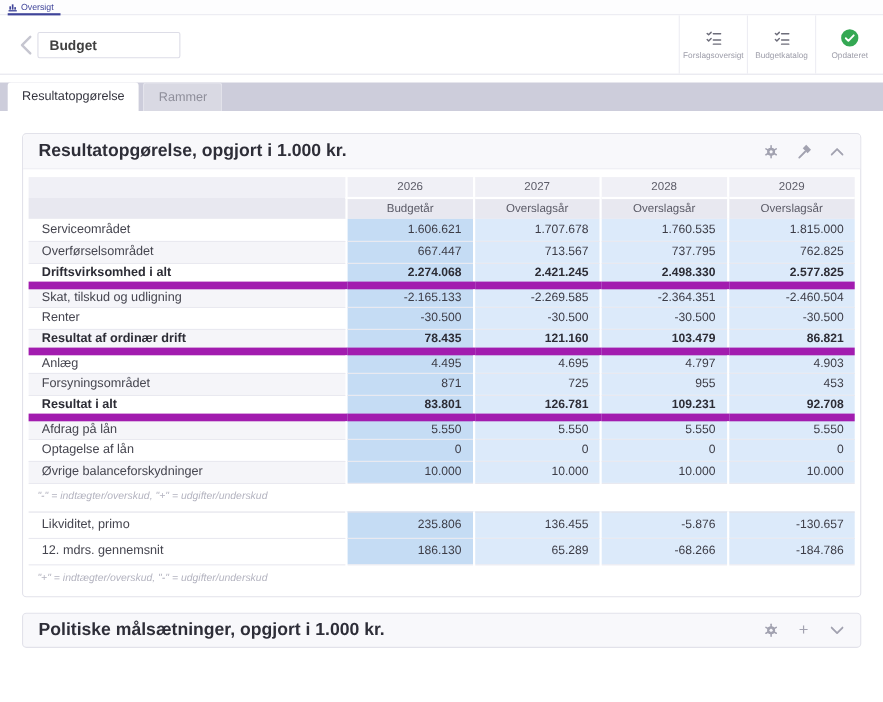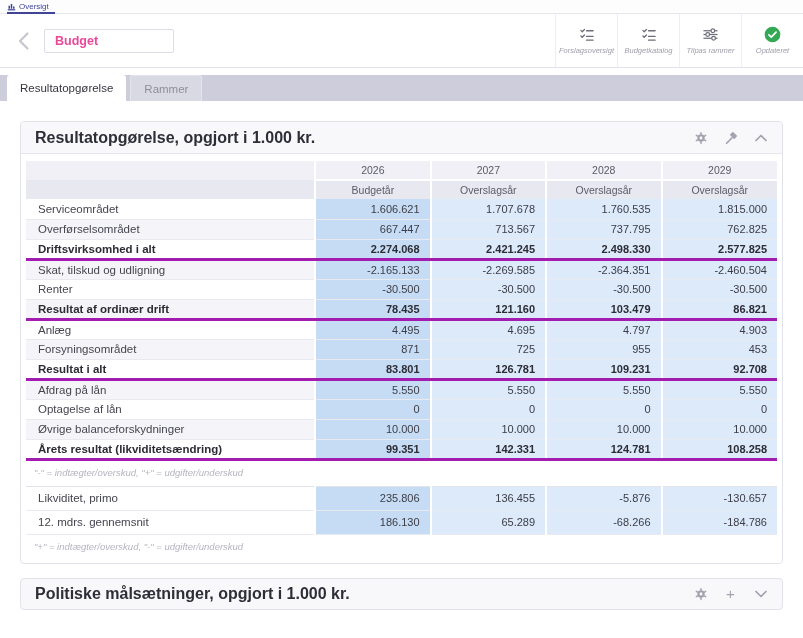--- a/index.html
+++ b/index.html
@@ -9,27 +9,27 @@
     background:#ffffff; color:#3b3b45;
     position:relative; overflow:hidden;
   }
   
   .top-tab-bar { height:14px; background:#fdfdfe; border-bottom:1px solid #e6e6ee; display:flex; padding-left:7px; }
   .top-tab { display:flex; align-items:center; gap:3px; height:14px; border-bottom:2px solid #3f4499; padding-right:6px; cursor:pointer; }
   .top-tab .lbl { font-size:8px; color:#3f4499; white-space:nowrap; }
   
   .app-header { height:54px; border-bottom:1px solid #e2e2ea; display:flex; align-items:center; padding-left:12px; background:#fff; }
   .back-btn { width:22px; height:30px; display:flex; align-items:center; justify-content:center; cursor:pointer; }
-  .title-box { margin-left:10px; width:130px; height:24px; border:1px solid #dddde7; border-radius:2px;
-               display:flex; align-items:center; padding-left:10px; color:#ec4899; font-size:12.5px; font-weight:bold; cursor:text; }
+  .title-box { width:130px; height:24px; border:1px solid #dddde7; border-radius:2px;
+               display:flex; align-items:center; padding-left:10px; color:#404040; font-size:12.5px; font-weight:bold; cursor:text; }
   .header-actions { margin-left:auto; display:flex; align-self:stretch; }
   .action { width:62px; display:flex; flex-direction:column; align-items:center; justify-content:center; gap:4px;
             border-left:1px solid #ededf3; cursor:pointer; }
   .action .icon { height:16px; display:flex; align-items:center; }
-  .action .lbl { font-size:7.5px; color:#9d9da9; white-space:nowrap;font-style:italic; }
+  .action .lbl { font-size:7.5px; color:#9d9da9; white-space:nowrap; }
   
   .tab-area { background:#fff; padding-top:7px; }
   .tab-strip { height:26px; background:#cdcddb; display:flex; align-items:stretch; padding-left:7px; }
   .tab { display:flex; align-items:center; padding:0 13px; font-size:11.5px; border-radius:3px 3px 0 0; cursor:pointer; }
   .tab.active { background:#ffffff; color:#35353f; }
   .tab.inactive { background:#d9d9e3; color:#8f8f9b; margin-left:4px; border:1px solid #e4e4ec; border-bottom:none; }
   
   .content { padding:20px 20px 0 20px; background:#fff; }
   .card { border:1px solid #e2e2ea; border-radius:4px; background:#fff; }
   .card-header { height:32px; background:#f8f8fb; border-bottom:1px solid #e6e6ee; display:flex; align-items:center;
@@ -47,21 +47,21 @@
   th.year { background:#f0f0f6; border-left:2px solid #fff; border-bottom:2px solid #fff; }
   th.ytype { background:#e8e8f0; border-left:2px solid #fff; }
   th.corner { background:#f0f0f6; }
   th.corner.t { background:#e8e8f0; }
   tbody td { height:20px; border-bottom:1px solid #e9e9f0; font-size:11px; color:#3c3c46; }
   td.label { text-align:left; padding-left:12px; font-size:11.5px; background:#fff; color:#45454f; }
   tr.alt td.label { background:#f5f5f9; }
   td.val { text-align:right; padding-right:10px; border-left:2px solid #fff; }
   td.c0 { background:#c5dcf4; }
   td.c1, td.c2, td.c3 { background:#dceafa; }
-  tr.bold td { font-weight:bold; border-top:1px solid #c2c2ce; border-bottom:3px solid #a21caf; color:#2c2c35; }
+  tr.bold td { font-weight:bold; border-top:1px solid #c2c2ce; border-bottom:7px solid #a21caf; color:#2c2c35; }
   table.liquidity tbody td { height:24px; }
   .footnote { font-size:9.5px; font-style:italic; color:#b4b4c0; margin:6px 0 8px 8px; }
   .footnote.last { margin-bottom:0; }
   .liq-wrap { margin-top:8px; }
   table.liquidity { border-top:1px solid #e2e2ea; }
   
   .card2 { margin-top:14px; height:32px; border:1px solid #e2e2ea; border-radius:4px; background:#f8f8fb;
            display:flex; align-items:center; padding:0 14px; }
 </style>
 </head>
@@ -109,33 +109,20 @@
       <span class="icon">
         <svg width="16" height="15" viewBox="0 0 16 16" fill="none" stroke="#6d6d7a" stroke-width="1.4" stroke-linecap="round" stroke-linejoin="round">
             <path d="M1.5 3.6l1.4 1.4L5.3 2.6"></path>
             <line x1="7.5" y1="4" x2="14.5" y2="4"></line>
             <path d="M1.5 9.6l1.4 1.4L5.3 8.6"></path>
             <line x1="7.5" y1="10" x2="14.5" y2="10"></line>
             <line x1="7.5" y1="14" x2="14.5" y2="14"></line>
           </svg>
       </span>
       <span class="lbl">Budgetkatalog</span>
-    </div>
-    <div class="action">
-      <span class="icon">
-        <svg width="17" height="15" viewBox="0 0 17 16" fill="#fff" stroke="#6d6d7a" stroke-width="1.3">
-            <line x1="1" y1="4" x2="16" y2="4"></line>
-            <circle cx="11" cy="4" r="2"></circle>
-            <line x1="1" y1="8" x2="16" y2="8"></line>
-            <circle cx="5.5" cy="8" r="2"></circle>
-            <line x1="1" y1="12" x2="16" y2="12"></line>
-            <circle cx="11.8" cy="12" r="2"></circle>
-          </svg>
-      </span>
-      <span class="lbl">Tilpas rammer</span>
     </div>
     <div class="action">
       <span class="icon">
         <svg width="17" height="17" viewBox="0 0 18 18">
             <circle cx="9" cy="9" r="8.3" fill="#34a853"></circle>
             <path d="M5.2 9.3l2.5 2.5 5.1-5.3" stroke="#fff" stroke-width="1.8" fill="none" stroke-linecap="round" stroke-linejoin="round"></path>
           </svg>
       </span>
       <span class="lbl">Opdateret</span>
     </div>
@@ -286,27 +273,20 @@
               <td class="val c1">0</td>
               <td class="val c2">0</td>
               <td class="val c3">0</td>
             </tr>
             <tr class="alt">
               <td class="label">Øvrige balanceforskydninger</td>
               <td class="val c0">10.000</td>
               <td class="val c1">10.000</td>
               <td class="val c2">10.000</td>
               <td class="val c3">10.000</td>
-            </tr>
-            <tr class="bold">
-              <td class="label">Årets resultat (likviditetsændring)</td>
-              <td class="val c0">99.351</td>
-              <td class="val c1">142.331</td>
-              <td class="val c2">124.781</td>
-              <td class="val c3">108.258</td>
             </tr>
           </tbody>
       </table>
       <div class="footnote">"-" = indtægter/overskud, "+" = udgifter/underskud</div>
 
       <div class="liq-wrap">
         <table class="data-table liquidity">
           <colgroup>
               <col class="col-label">
               <col class="col-val">

